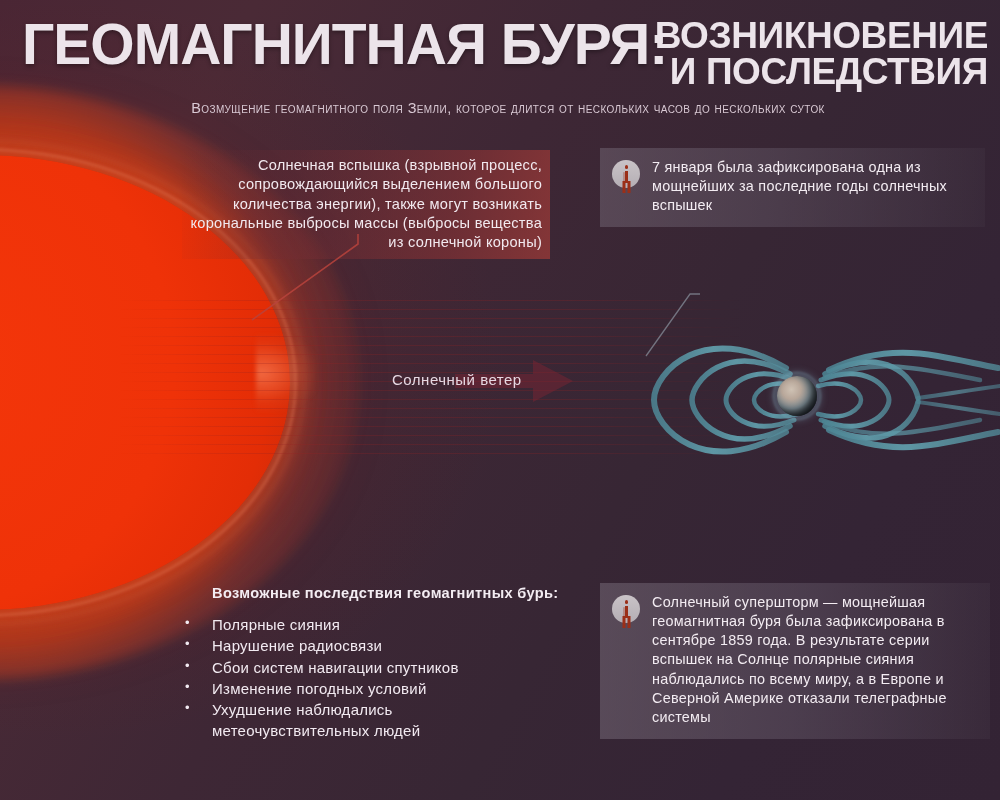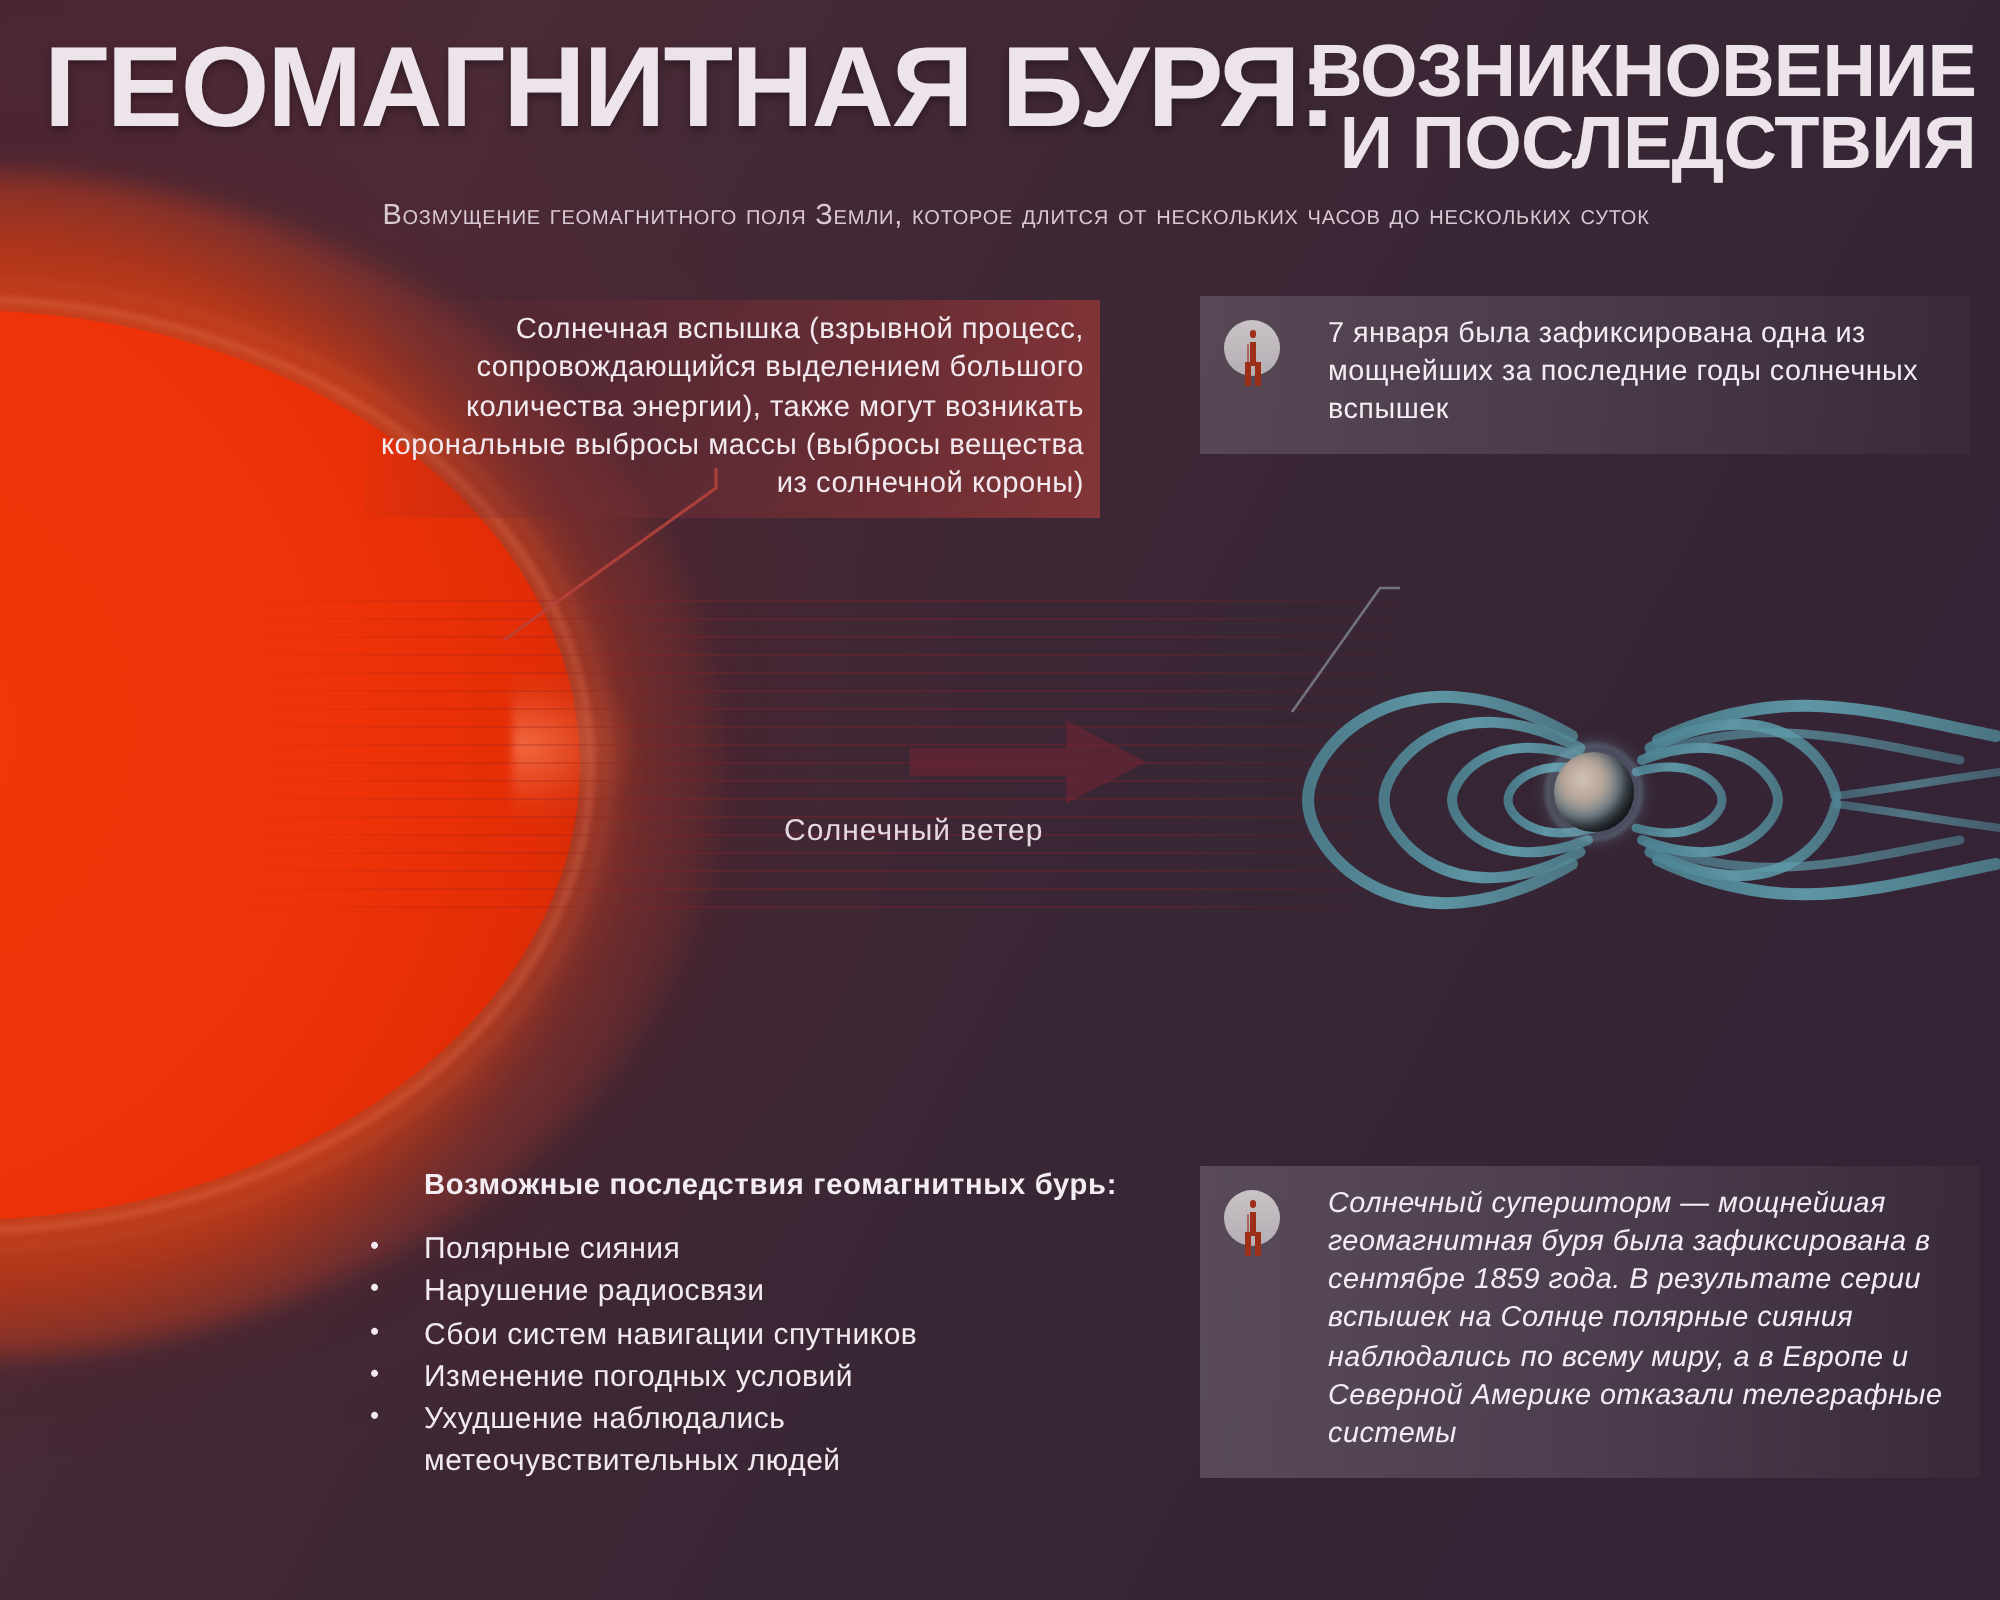--- a/index.html
+++ b/index.html
@@ -69,33 +69,32 @@
   }
   
   .flare-box{
     position:absolute;left:182px;top:150px;width:368px;
     padding:6px 8px 7px 8px;text-align:right;
     font-size:14.6px;line-height:1.32;color:#f2e9ef;letter-spacing:.25px;
     background:linear-gradient(100deg, rgba(92,40,50,0.0) 0%, rgba(112,44,52,0.30) 30%, rgba(150,52,52,0.52) 74%, rgba(176,62,56,0.62) 100%);
   }
   .flare-connector{position:absolute;left:230px;top:232px;width:130px;height:92px;}
   .wind-label{
-    position:absolute;left:392px;top:407px;
+    position:absolute;left:392px;top:371px;
     font-size:15px;letter-spacing:.5px;color:#e6d8e2;
   }
   
-  .info-box{position:absolute;display:flex;gap:24px;align-items:flex-start;padding:10px 14px 12px 12px;}
+  .info-box{position:absolute;display:flex;gap:12px;align-items:flex-start;padding:10px 14px 12px 12px;}
   .info-box.top{
     left:600px;top:148px;width:385px;
     background:linear-gradient(92deg, rgba(116,104,118,0.50) 0%, rgba(104,92,108,0.42) 45%, rgba(74,62,76,0.22) 100%);
   }
   .info-box.bottom{
     left:600px;top:583px;width:390px;
     background:linear-gradient(92deg, rgba(120,108,122,0.52) 0%, rgba(106,94,110,0.44) 50%, rgba(76,64,78,0.24) 100%);
-    font-style:italic;
   }
   .info-icon{
     flex:none;width:28px;height:28px;border-radius:50%;
     background:linear-gradient(180deg,#c9c3c7,#b4aeb4);
     position:relative;margin-top:2px;
   }
   .info-icon::before{
     content:"";position:absolute;left:12.5px;top:5px;width:3.5px;height:3.5px;
     border-radius:50%;background:#9b2f18;
   }

